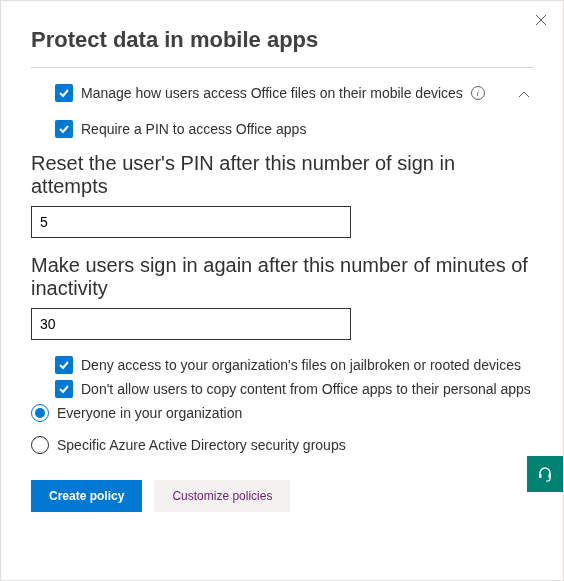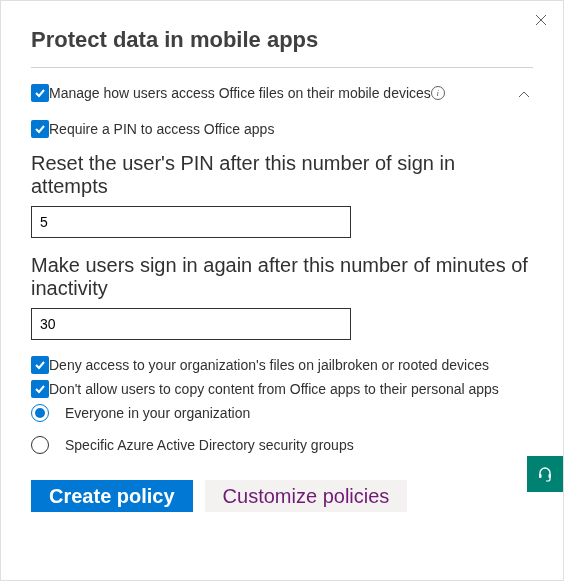--- a/index.html
+++ b/index.html
@@ -36,21 +36,23 @@
     margin-bottom: 14px;
   }
   .hr {
     border: none;
     border-top: 1px solid #d2d0ce;
     margin-bottom: 16px;
   }
   .row {
     display: flex;
     align-items: center;
-    margin-bottom: 14px;
+    gap: 8px;
+    margin-bottom: 14px;
+    margin-left: 24px;
   }
   .row.top-row {
     margin-bottom: 18px;
     position: relative;
   }
   .checkbox {
     width: 18px;
     height: 18px;
     background: #0078d4;
     border-radius: 2px;
@@ -107,21 +109,21 @@
   .sub-checks .row { margin-bottom: 6px; }
   .section-title {
     font-weight: 600;
     font-size: 14px;
     margin-top: 36px;
     margin-bottom: 14px;
   }
   .radio-row {
     display: flex;
     align-items: center;
-    gap: 16px;
+    gap: 8px;
     margin-bottom: 14px;
   }
   .radio {
     width: 18px;
     height: 18px;
     border: 1px solid #323130;
     border-radius: 50%;
     display: inline-flex;
     align-items: center;
     justify-content: center;
@@ -137,21 +139,21 @@
     background: #0078d4;
   }
   .buttons {
     display: flex;
     gap: 12px;
     margin-top: 26px;
   }
   .btn {
     height: 32px;
     padding: 0 18px;
-    font-size: 20px;
+    font-size: 12px;
     font-family: inherit;
     border: none;
     cursor: pointer;
   }
   .btn-primary {
     background: #0078d4;
     color: #fff;
     font-weight: 600;
   }
   .btn-secondary {

